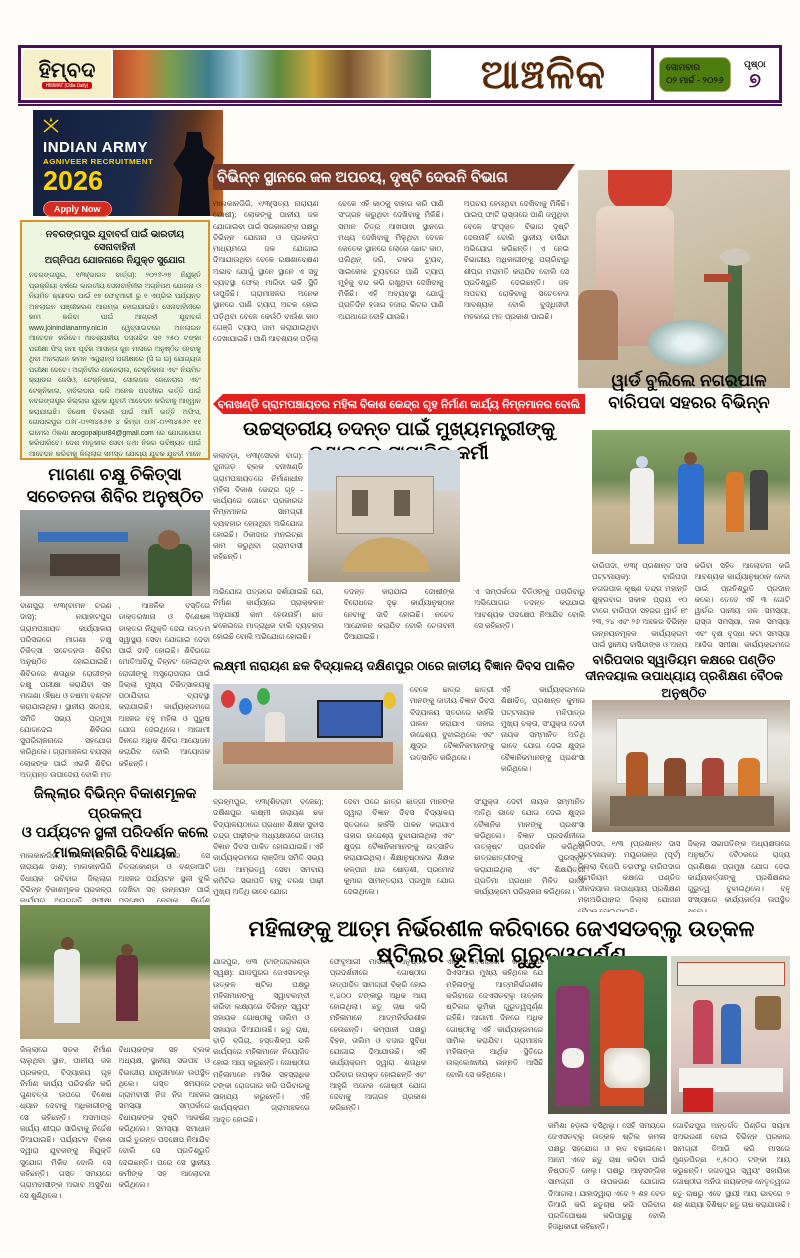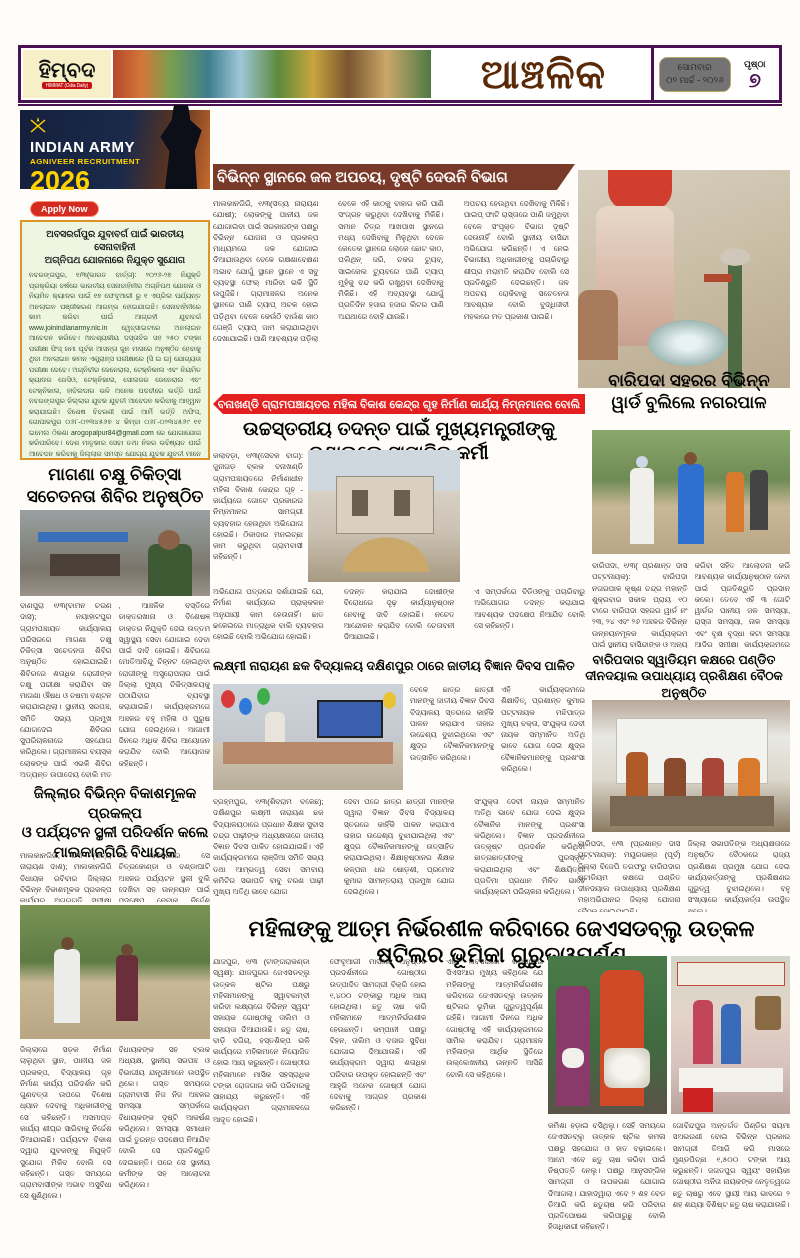--- a/index.html
+++ b/index.html
@@ -17,22 +17,22 @@
   .hline{position:absolute;background:#4a1254;}
   
   .mast-frame{border:3px solid #4a1254;background:#fff;}
   .logo-block{background:#f7efc8;display:flex;flex-direction:column;justify-content:center;align-items:center;}
   .logo-title{font-size:21px;font-weight:bold;color:#111;line-height:1;}
   .logo-strip{background:#c41212;color:#fff;font-size:4.5px;padding:1px 4px;margin-top:2px;border-radius:2px;}
   .collage{background:
     linear-gradient(90deg,#b5482a 0%,#d4763a 9%,#7a9e4e 18%,#3e7e8e 30%,#9ec7d8 40%,#5d8a3c 52%,#c9a53e 63%,#7a5530 74%,#caa76a 86%,#4e7a45 100%);}
   .section-title{font-size:40px;font-weight:bold;color:#5a2a08;letter-spacing:1px;}
   .datebox{border-left:3px solid #4a1254;display:flex;align-items:center;}
-  .date-pill{background:#737373;border:1px solid #b9a96a;border-radius:8px;font-size:9px;font-weight:normal;color:#222;
-             padding:3px 6px;line-height:1.5;text-align:center;}
+  .date-pill{background:#4d7c0f;border:1px solid #b9a96a;border-radius:8px;font-size:9px;font-weight:bold;color:#222;
+             padding:3px 6px;line-height:1.5;}
   .page-cell{text-align:center;flex:1;}
   .page-word{font-size:9px;font-weight:bold;color:#222;}
   .page-num{font-size:20px;font-weight:bold;color:#4a1254;line-height:1;}
   
   .army-ad{background:linear-gradient(100deg,#141f3c 0%,#1b2a4a 55%,#5a3420 78%,#c96a2d 100%);}
   .army-brand{color:#fff;font-weight:bold;font-size:15px;letter-spacing:.5px;}
   .army-prog{color:#ffd200;font-weight:bold;font-size:8px;letter-spacing:.4px;}
   .army-year{color:#ffd200;font-weight:bold;font-size:27px;line-height:1;}
   .cta{background:#d42b20;color:#fff;font-weight:bold;font-size:9px;border-radius:8px;
        padding:2px 10px;display:inline-block;border:1px solid #ff8f7a;}
@@ -77,36 +77,36 @@
         <div>୦୨ ମାର୍ଚ୍ଚ - ୨୦୨୬</div>
       </div>
       <div class="page-cell">
         <div class="page-word">ପୃଷ୍ଠା</div>
         <div class="page-num">୭</div>
       </div>
     </div>
   </div>
   <div class="hline" style="left:18px;top:104px;width:764px;height:2px;"></div>
 
-  <div class="abs army-ad" style="left:20px;top:110px;width:190px;height:79px;">
+  <div class="abs army-ad" style="left:33px;top:110px;width:190px;height:106px;">
     <svg class="abs crest" style="left:8px;top:6px;" viewBox="0 0 20 20">
       <path d="M10 1 L11.5 6 L10 5 L8.5 6 Z" fill="#ffd200"></path>
       <path d="M3 16 L17 4 M3 4 L17 16" stroke="#ffd200" stroke-width="1.6"></path>
     </svg>
     <div class="abs soldier"></div>
     <div class="abs army-brand" style="left:10px;top:28px;">INDIAN ARMY</div>
     <div class="abs army-prog" style="left:10px;top:47px;">AGNIVEER RECRUITMENT</div>
     <div class="abs army-year" style="left:10px;top:58px;">2026</div>
     <div class="abs" style="left:10px;top:88px;">
       <span class="cta">Apply Now</span>
     </div>
   </div>
 
   <div class="abs notice-box" style="left:20px;top:220px;width:190px;height:240px;">
-    <div class="notice-head ctr">ଅବସରର୍ଗପୁର ଯୁବାବର୍ଗ ପାଇଁ  ଭାରତୀୟ ସେନାବାହିନୀ</div>
+    <div class="notice-head ctr">ନବରଙ୍ଗପୁର ଯୁବାବର୍ଗ ପାଇଁ  ଭାରତୀୟ ସେନାବାହିନୀ</div>
     <div class="notice-head ctr">ଅଗ୍ନିପଥ ଯୋଜନାରେ  ନିଯୁକ୍ତ ସୁଯୋଗ</div>
     <div class="notice-body just" style="height:190px;overflow:hidden;">ନବରଙ୍ଗପୁର, ୧/୩(ଭାରତ ବାର୍ତ୍ତା): ୨୦୨୬-୨୭ ନିଯୁକ୍ତି ପ୍ରକ୍ରିୟା ବର୍ଷରେ ଭାରତୀୟ ସେନାବାହିନୀର ଅଗ୍ନିପଥ ଯୋଜନା ଓ ନିୟମିତ କ୍ୟାଡର ପାଇଁ ୧୭ ଫେବୃଆରୀ ରୁ ୧ ଏପ୍ରିଲ ପର୍ଯ୍ୟନ୍ତ ଅନଲାଇନ ପଞ୍ଜୀକରଣ ଆରମ୍ଭ ହୋଇଯାଇଛି। ସେନାବାହିନୀରେ କାମ କରିବା ପାଇଁ ଆଗ୍ରହୀ ଯୁବାବର୍ଗ www.joinindianarmy.nic.in ୱେବ୍‌ସାଇଟରେ ଅନଲାଇନ ଆବେଦନ କରିବେ। ଆବଶ୍ୟକୀୟ ଦସ୍ତାବିଜ ସହ ୨୫୦ ଟଙ୍କା ପରୀକ୍ଷା ଫିସ୍ ଜମା ପୂର୍ବକ ଆସନ୍ତା ଜୁନ ମାସରେ ଅନୁଷ୍ଠିତ ହେବାକୁ ଥିବା ଅନଲାଇନ କମନ ଏଣ୍ଟ୍ରାନ୍ସ ପରୀକ୍ଷାରେ (ସି ଇ ଇ) ଯୋଗ୍ୟତା ପରୀକ୍ଷା ଦେବେ। ଅଗ୍ନିବୀର ଜେନେରାଲ, ଟେକ୍ନିକାଲ ଏବଂ ନିୟମିତ କ୍ୟାଡର ଜେସିଓ, ଟେକ୍ନିକାଲ, ସୋଲଜର ଜେନେରାଲ ଏବଂ ଟେକ୍ନିକାଲ, ହାବିଲଦାର ଭଳି ଅନେକ ପଦବୀରେ ଭର୍ତ୍ତି ପାଇଁ ନବରଙ୍ଗପୁର ଜିଲ୍ଲାର ଯୁବକ ଯୁବତୀ ଆବେଦନ କରିବାକୁ ଆହ୍ୱାନ କରାଯାଇଛି। ବିଶେଷ ବିବରଣୀ ପାଇଁ ଆର୍ମି ଭର୍ତ୍ତି ଅଫିସ, ଗୋପାଳପୁର ୦୬୮-୦୨୩୪୫୬୭ ୪ କିମ୍ବା ୦୬୮-୦୨୩୪୫୬୯ ୧୧ ଇମେଲ ଠିକଣା arogopalpur84@gmail.com ରେ ଯୋଗାଯୋଗ କରିପାରିବେ। ଦେଶ ମାତୃକାର ସେବା ତଥା ନିଜର ଭବିଷ୍ୟତ ପାଇଁ ଆବେଦନ କରିବାକୁ ଜିଲ୍ଲାର ସମସ୍ତ ଯୋଗ୍ୟ ଯୁବକ ଯୁବତୀ ମାନେ ଆବେଦନ କରିବାକୁ ଅନୁରୋଧ କରାଯାଇଛି। ସୂଚନା ପ୍ରାପ୍ତି ନିମିତ୍ତ ଶବରକୋଳଅରେ ପ୍ରତିଦିନ ଏହି ସୂଚନାକୁ ଆମେ ପ୍ରସାରଣ କରୁଛୁ।</div>
   </div>
 
   <div class="abs ctr" style="left:20px;top:464px;width:190px;height:44px;">
     <div class="h17">ମାଗଣା ଚକ୍ଷୁ ଚିକିତ୍ସା</div>
     <div class="h17">ସଚେତନତା ଶିବିର ଅନୁଷ୍ଠିତ</div>
   </div>
 
   <div class="photo" style="left:20px;top:510px;width:190px;height:86px;background:linear-gradient(#9aa0a2 0%,#8a8f8a 30%,#7a746a 70%,#9a948a 100%);">
@@ -197,22 +197,22 @@
     <div class="just">ଏହି କାର୍ଯ୍ୟକ୍ରମରେ ଶିକ୍ଷାବିତ୍, ପ୍ରଶାନ୍ତ କୁମାର ପଟ୍ଟନାୟକ ମଝିପାତ୍ର ମୁଖ୍ୟ ବକ୍ତା, ସଂଯୁକ୍ତା ଦେବୀ ନାୟକ ସମ୍ମାନିତ ଅତିଥି ଭାବେ ଯୋଗ ଦେଇ କ୍ଷୁଦ୍ର ବୈଜ୍ଞାନିକମାନଙ୍କୁ ପ୍ରଶଂସା କରିଥିଲେ।</div>
   </div>
 
   <div class="abs bodytxt cols3" style="left:213px;top:796px;width:372px;height:116px;">
     <div class="just">ବ୍ରହ୍ମପୁର, ୧/୩(ଶିବରାମ ବଳେଛ); ଦକ୍ଷିଣପୁର ଲକ୍ଷ୍ମୀ ନାରାୟଣ ଛକ ବିଦ୍ୟାଳୟଠାରେ ପ୍ରଧାନ ଶିକ୍ଷକ ସୁବାସ ଚନ୍ଦ୍ର ପାଢ଼ୀଙ୍କ ଅଧ୍ୟକ୍ଷତାରେ ଜାତୀୟ ବିଜ୍ଞାନ ଦିବସ ପାଳିତ ହୋଇଯାଇଛି। ଏହି କାର୍ଯ୍ୟକ୍ରମରେ ଲାଞ୍ଜିଆ ସମିତି ସଭ୍ୟ ତଥା ଆମ୍ଭତ୍ୱ ସେବା ସମବାୟ କମିଟିର ସଭାପତି ବାବୁ ଚରଣ ପାଢ଼ୀ ମୁଖ୍ୟ ଅତିଥି ଭାବେ ଯୋଗ</div>
     <div class="just">ଦେବା ପରେ ଛାତ୍ର ଛାତ୍ରୀ ମାନଙ୍କ ଦ୍ୱାରା ବିଜ୍ଞାନ ଦିବସ ବିଦ୍ୟାଳୟ ସ୍ତରରେ କାହିଁକି ପାଳନ କରାଯାଏ ତାହାର ଉଦ୍ଦେଶ୍ୟ ବୁଝାଯାଇଥିଲା ଏବଂ କ୍ଷୁଦ୍ର ବୈଜ୍ଞାନିକମାନଙ୍କୁ ଉତ୍ସାହିତ କରାଯାଇଥିଲା। ଶିକ୍ଷାନୁଷ୍ଠାନର ଶିକ୍ଷକ କଳ୍ପନା ଧର ଷୋଡ଼ଶୀ, ପ୍ରମୋଦ କୁମାର ସାମନ୍ତରାୟ ପ୍ରମୁଖ ଯୋଗ ଦେଇଥିଲେ।</div>
     <div class="just">ସଂଯୁକ୍ତା ଦେବୀ ନାୟକ ସମ୍ମାନିତ ଅତିଥି ଭାବେ ଯୋଗ ଦେଇ କ୍ଷୁଦ୍ର ବୈଜ୍ଞାନିକ ମାନଙ୍କୁ ପ୍ରଶଂସା କରିଥିଲେ। ବିଜ୍ଞାନ ପ୍ରଦର୍ଶନୀରେ ଉତ୍କୃଷ୍ଟ ପ୍ରଦର୍ଶନ କରିଥିବା ଛାତ୍ରଛାତ୍ରୀଙ୍କୁ ପୁରସ୍କୃତ କରାଯାଇଥିଲା ଏବଂ ଶିକ୍ଷୟିତ୍ରୀ ପ୍ରତିମା ପ୍ରଧାନ ମିଳିତ ଭାବେ କାର୍ଯ୍ୟକ୍ରମ ପରିଚାଳନା କରିଥିଲେ।</div>
   </div>
 
   <div class="abs ctr" style="left:588px;top:370px;width:202px;height:54px;">
+    <div class="h17">ୱାର୍ଡ ବୁଲିଲେ ନଗରପାଳ</div>
     <div class="h17">ବାରିପଦା ସହରର ବିଭିନ୍ନ</div>
-    <div class="h17">ୱାର୍ଡ ବୁଲିଲେ ନଗରପାଳ</div>
   </div>
 
   <div class="photo" style="left:592px;top:430px;width:198px;height:124px;background:linear-gradient(#8aa86b 0%,#6f8a55 40%,#c9b896 62%,#b8a584 100%);">
     <div class="ph-child" style="left:38px;top:38px;width:24px;height:76px;background:#f0efec;border-radius:6px 6px 0 0;"></div>
     <div class="ph-child" style="left:44px;top:26px;width:12px;height:12px;background:#cfd8e8;border-radius:50%;"></div>
     <div class="ph-child" style="left:86px;top:34px;width:26px;height:80px;background:#2f6fd0;border-radius:6px 6px 0 0;"></div>
     <div class="ph-child" style="left:92px;top:22px;width:13px;height:13px;background:#7a5134;border-radius:50%;"></div>
     <div class="ph-child" style="left:134px;top:42px;width:18px;height:60px;background:#d87a2e;border-radius:5px 5px 0 0;"></div>
     <div class="ph-child" style="left:158px;top:40px;width:18px;height:60px;background:#444;border-radius:5px 5px 0 0;"></div>
   </div>

